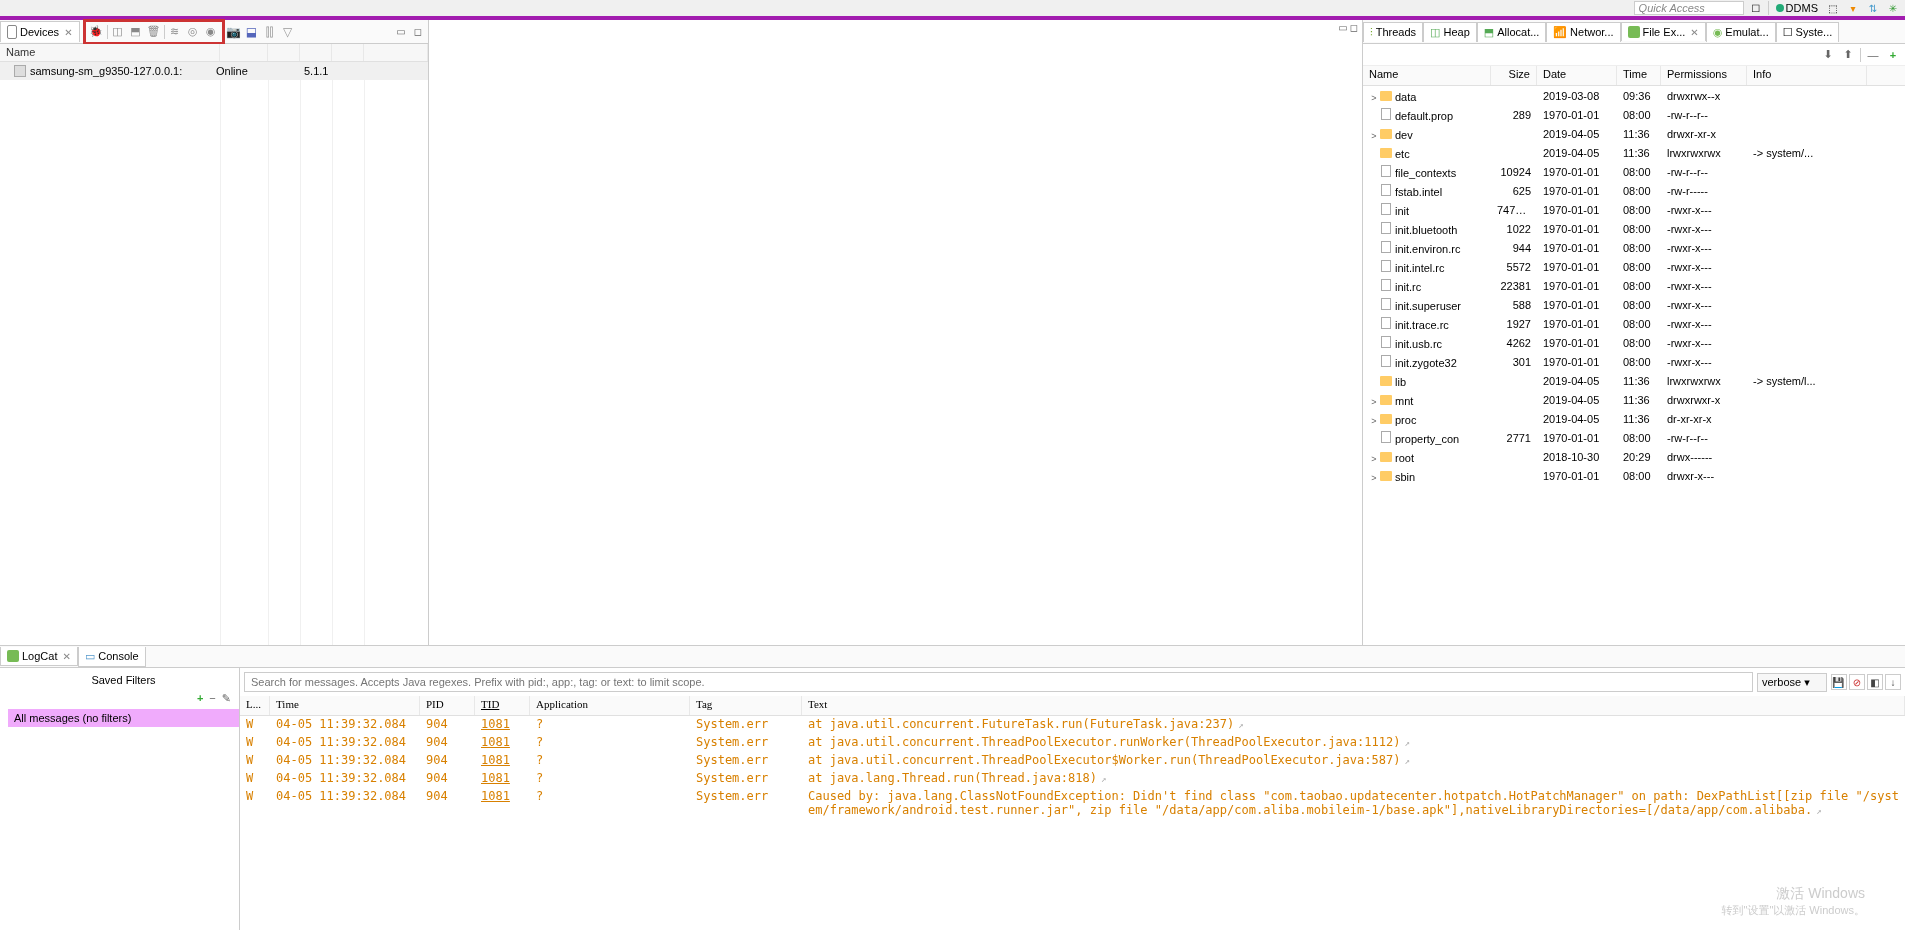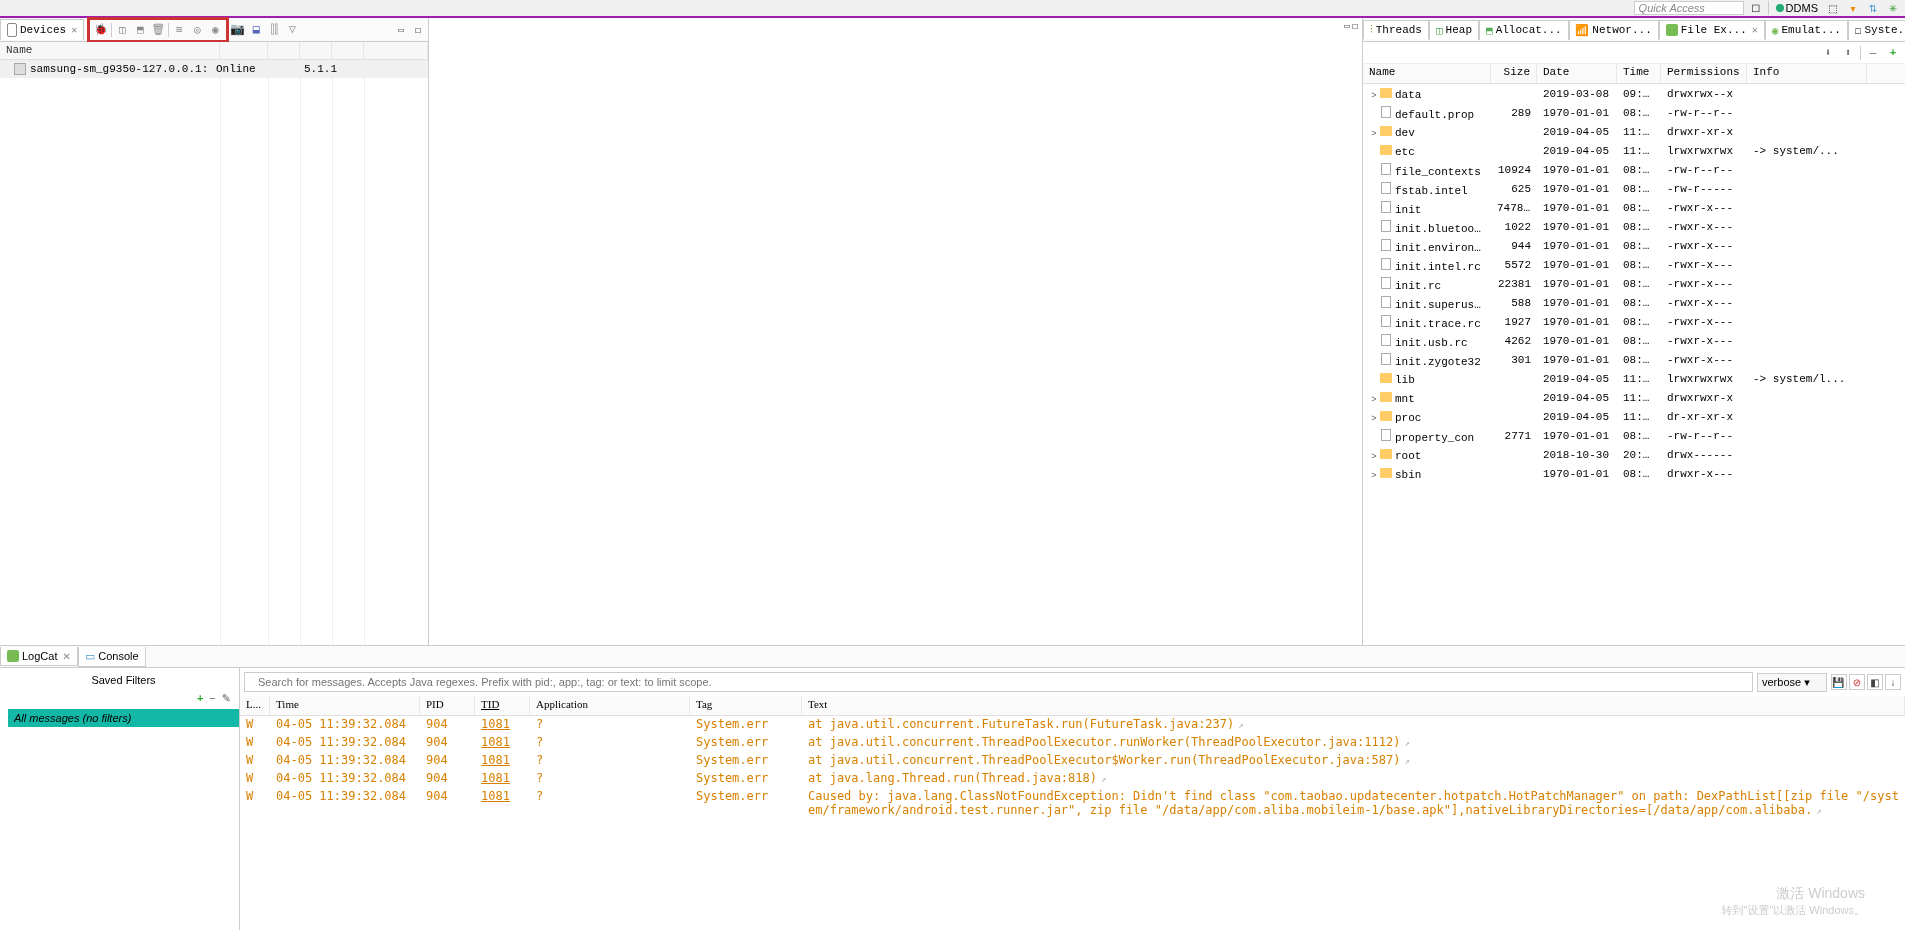--- a/index.html
+++ b/index.html
@@ -8,21 +8,21 @@
 .app { display: flex; flex-direction: column; height: 930px; width: 1905px; }
 
 
 .top-toolbar { height: 16px; background: #f0f0f0; display: flex; justify-content: flex-end; align-items: center; padding: 0 4px; gap: 4px; font-size: 11px; }
 .quick-access { border: 1px solid #ccc; background: #fff; padding: 0 4px; color: #888; font-style: italic; width: 110px; }
 .toolbar-icon { width: 16px; height: 16px; display: inline-flex; align-items: center; justify-content: center; cursor: pointer; font-size: 10px; }
 .ddms-btn { display: flex; align-items: center; gap: 2px; border: 1px solid transparent; padding: 8px 2px; cursor: pointer; }
 .ddms-btn .dot { width: 8px; height: 8px; background: #2a7; border-radius: 50%; }
 
 
-.main-split { display: flex; flex: 1; min-height: 0; border-top: 2px solid #a21caf; font-family: Liberation Mono, monospace; }
+.main-split { display: flex; flex: 1; min-height: 0; border-top: 4px solid #a21caf; }
 
 
 .devices-panel { width: 429px; border-right: 1px solid #ccc; display: flex; flex-direction: column; background: #fff; }
 .panel-tabs { height: 24px; display: flex; align-items: center; background: #fafafa; border-bottom: 1px solid #ccc; }
 .tab { display: flex; align-items: center; gap: 3px; padding: 3px 6px; background: #fff; border: 1px solid #ccc; border-bottom: none; font-size: 11px; white-space: nowrap; cursor: pointer; }
 .tab .close-x { color: #888; font-size: 10px; margin-left: 2px; cursor: pointer; }
 .device-toolbar { display: flex; align-items: center; gap: 0; border: 3px solid #c33; margin: -1px 0 -1px 3px; padding: 1px 2px; }
 .device-toolbar .tbtn { width: 18px; height: 18px; display: inline-flex; align-items: center; justify-content: center; color: #888; cursor: pointer; font-size: 11px; }
 .device-toolbar .sep { width: 1px; height: 14px; background: #ccc; margin: 0 1px; }
 .panel-extra-btns { margin-left: auto; display: flex; gap: 1px; padding-right: 2px; }
@@ -70,25 +70,25 @@
 .bottom-pane { height: 285px; border-top: 1px solid #ccc; display: flex; flex-direction: column; }
 .bottom-tabs { height: 22px; display: flex; align-items: center; background: #fafafa; border-bottom: 1px solid #ccc; }
 .bottom-tabs .tab { border-top: none; border-bottom: 1px solid #ccc; }
 
 .logcat-body { flex: 1; display: flex; min-height: 0; }
 .filters-side { width: 240px; border-right: 1px solid #ccc; padding: 6px 0 0 8px; font-size: 11px; background: #fff; }
 .filters-header { display: flex; align-items: center; gap: 6px; flex-direction: column; }
 .filters-header .btns { margin-left: auto; display: flex; gap: 2px; padding-right: 6px; }
 .filters-header .btns span { cursor: pointer; padding: 0 2px; color: #666; }
 .filters-header .btns .plus { color: #3a3; font-weight: bold; }
-.filter-item { padding: 3px 6px; margin-top: 4px; background: #14b8a6; cursor: pointer; font-style: italic; }
+.filter-item { padding: 3px 6px; margin-top: 4px; background: #f0abfc; cursor: pointer; }
 
 .log-main { flex: 1; display: flex; flex-direction: column; min-width: 0; }
 .log-search-row { height: 28px; display: flex; align-items: center; gap: 4px; padding: 2px 4px; }
-.log-search { flex: 1; border: 1px solid #ccc; padding: 3px 13px; font-size: 11px; color: #888; }
+.log-search { flex: 1; border: 1px solid #ccc; padding: 3px 6px; font-size: 11px; color: #888; }
 .log-level { border: 1px solid #ccc; background: #f7f7f7; padding: 2px 4px; font-size: 11px; cursor: pointer; width: 70px; }
 .log-btns { display: flex; gap: 2px; }
 .log-btns .b { width: 16px; height: 16px; display: inline-flex; align-items: center; justify-content: center; cursor: pointer; border: 1px solid #ccc; font-size: 10px; color: #444; }
 
 .log-table { flex: 1; overflow: auto; font-family: Consolas, monospace; font-size: 12px; }
 .log-header { display: flex; height: 20px; background: #fafafa; border-bottom: 1px solid #e0e0e0; font-family: "Segoe UI"; font-size: 11px; position: sticky; top: 0; }
 .log-header .lh { padding: 2px 6px; border-right: 1px solid #e8e8e8; }
 .log-row { display: flex; min-height: 18px; color: #d88000; padding: 1px 0; }
 .log-row .lc { padding: 0 6px; white-space: nowrap; }
 .log-row .lc.text { white-space: normal; word-break: break-all; flex: 1; }

